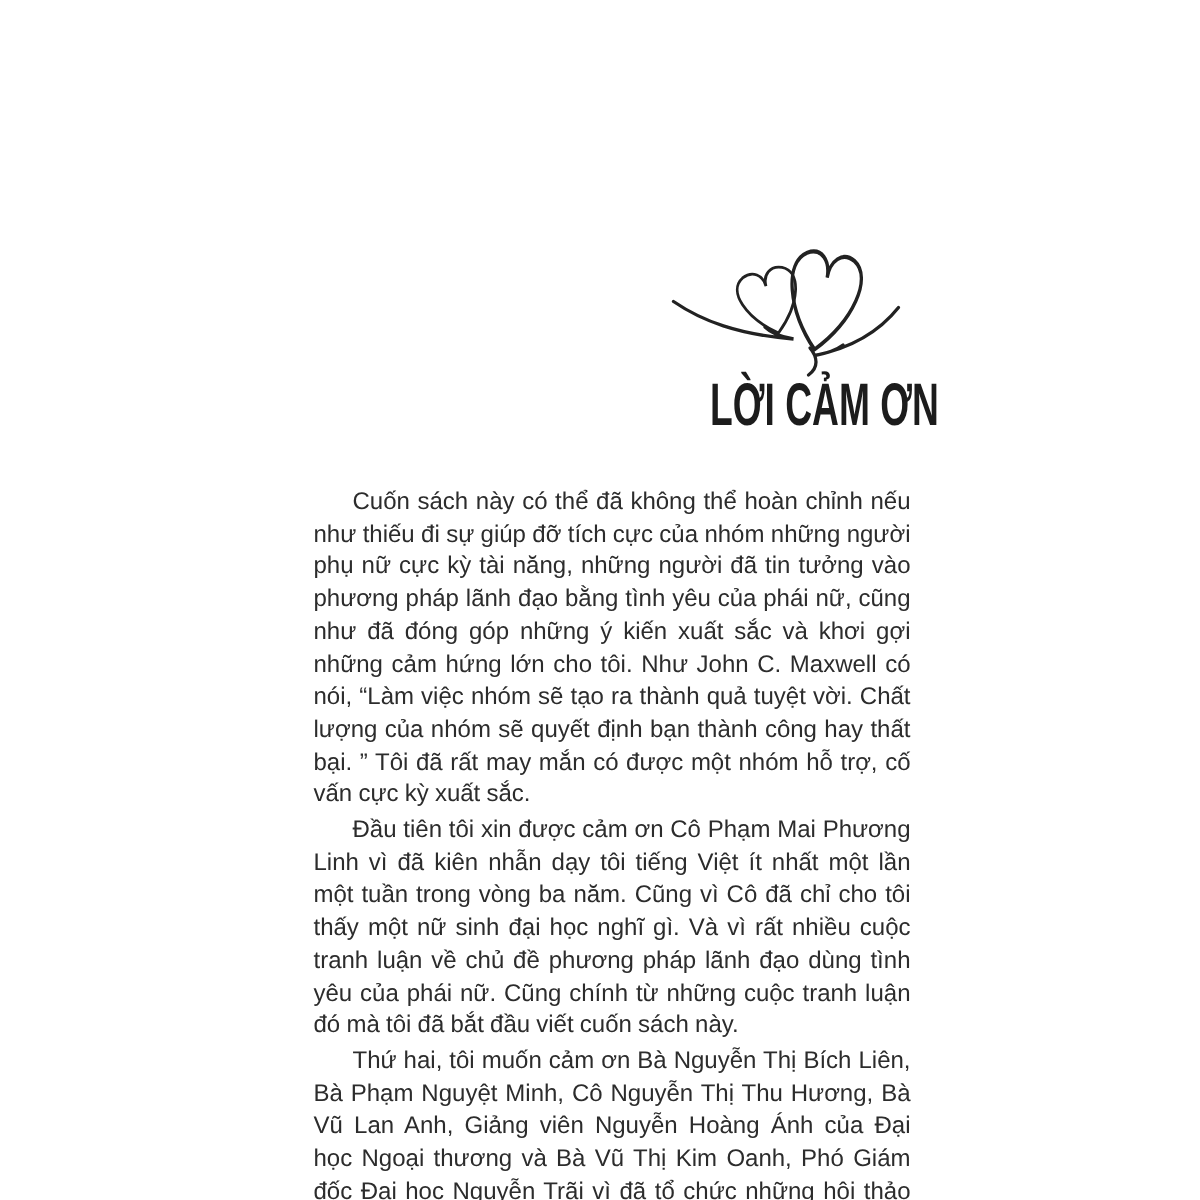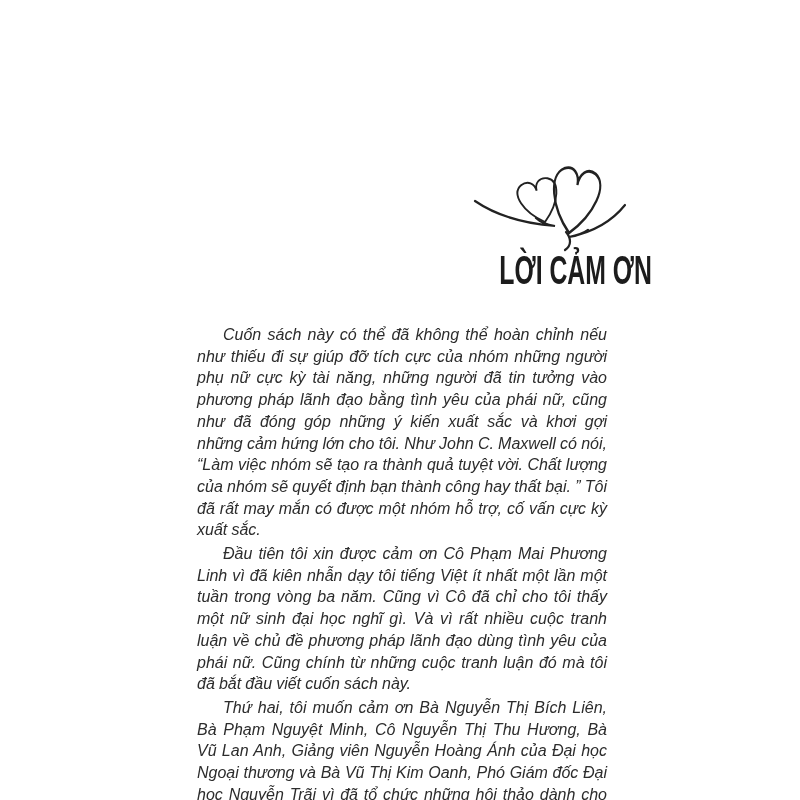--- a/index.html
+++ b/index.html
@@ -12,21 +12,21 @@
     width: 800px;
     height: 800px;
     background: #ffffff;
     overflow: hidden;
     font-family: "Liberation Sans", sans-serif;
     color: #2c2c2c;
   }
   .chapter-header {
     position: absolute;
     top: 160px;
-    left: 468px;
+    left: 442px;
     width: 165px;
     text-align: center;
   }
   .logo {
     display: block;
     width: 165px;
     height: 95px;
     margin: 0 auto;
   }
   .chapter-title {
@@ -39,28 +39,27 @@
     transform: scaleX(0.62);
     transform-origin: center top;
   }
   .content {
     position: absolute;
     top: 324px;
     left: 193px;
     width: 414px;
   }
   .content p {
-    margin: 0 0 2px 4px;
+    margin: 0 0 2px 16px;
     font-size: 16px;
     line-height: 21.7px;
     text-align: justify;
     text-indent: 26px;
     word-spacing: -0.3px;
     color: #2c2c2c;
-    font-style: italic;
   }
   .content p.continued {
     text-align-last: justify;
   }
 </style>
 </head>
 <body>
 
 <div class="page">
 

